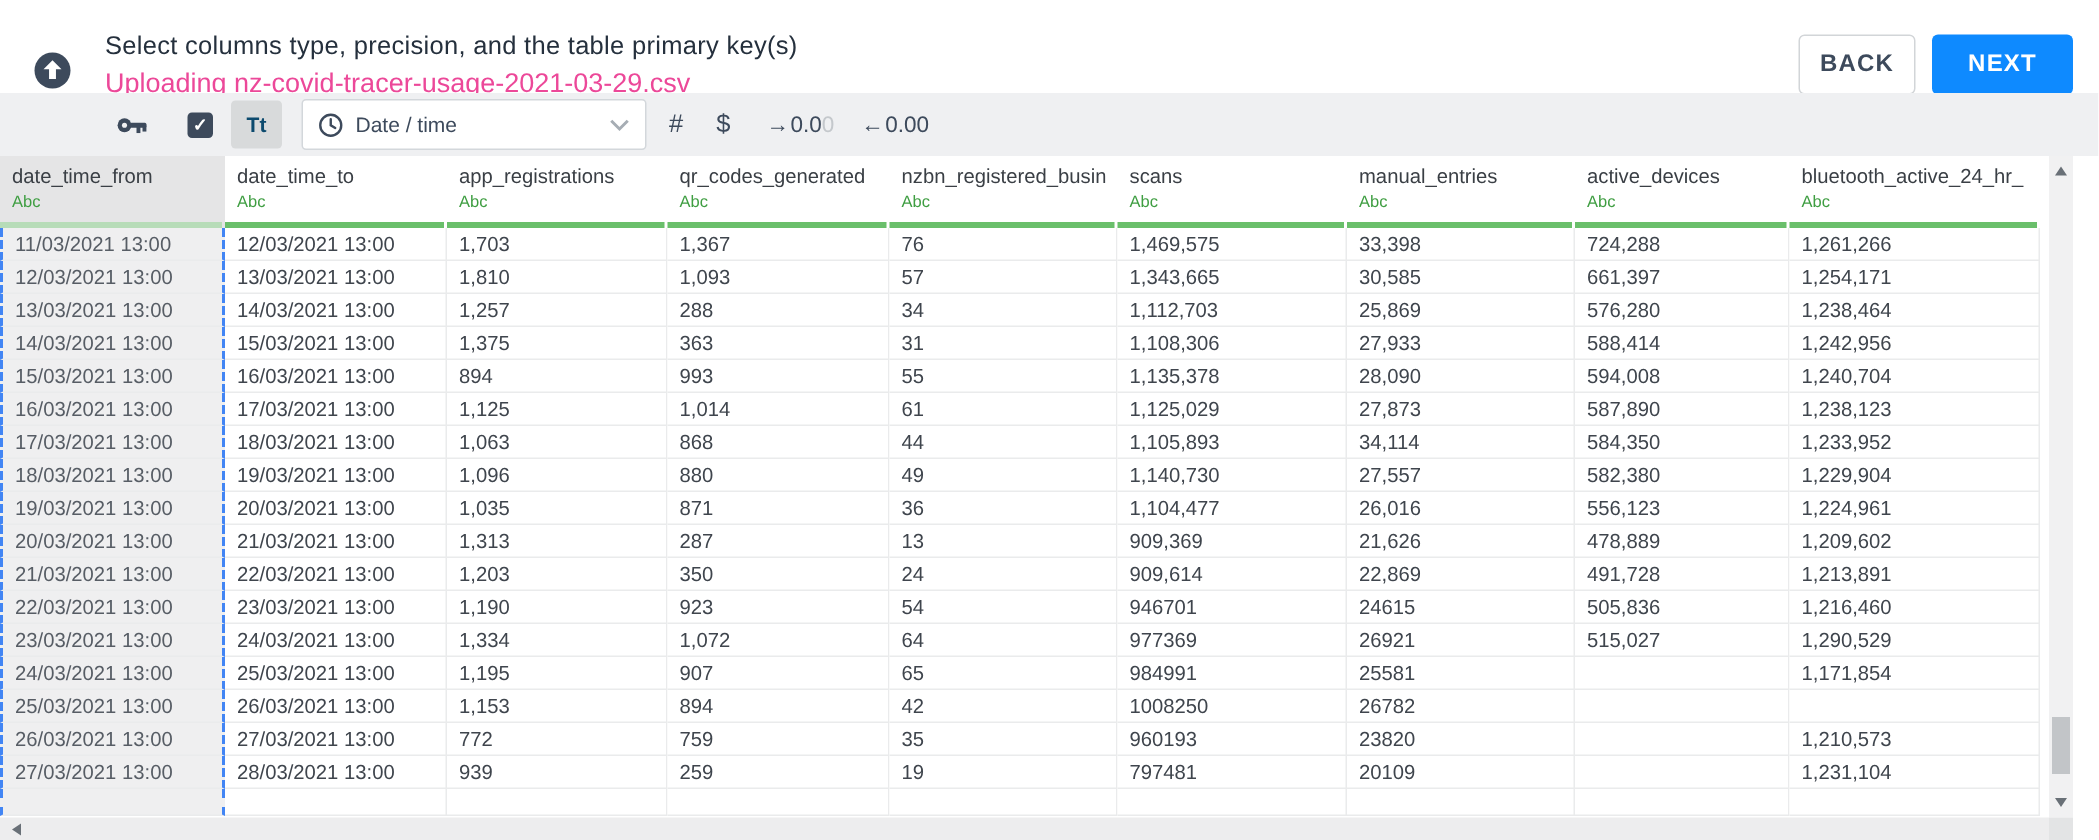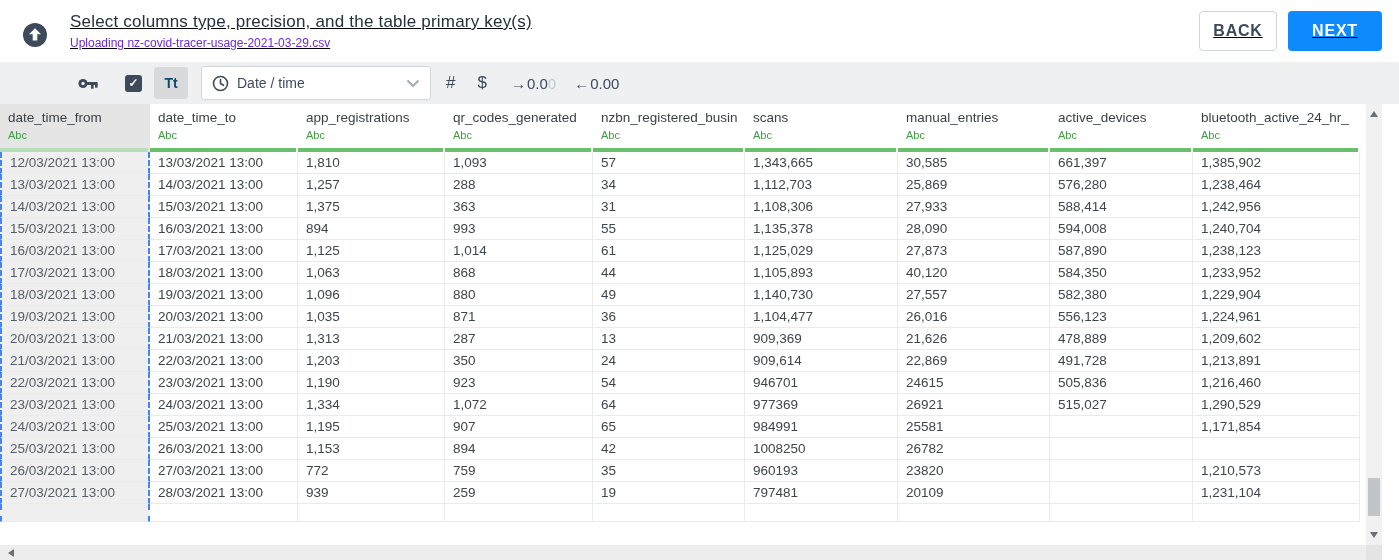--- a/index.html
+++ b/index.html
@@ -1,25 +1,25 @@
 <!DOCTYPE html>
 <html><head>
 <meta charset="utf-8">
 <style>
   * { margin:0; padding:0; box-sizing:border-box; }
   body { font-family:"Liberation Sans",sans-serif; background:#fff; }
   .screen { position:relative; width:1399px; height:560px; background:#fff; overflow:hidden; }
 
   
-  .app-header { position:absolute; top:0; left:0; right:0; height:62px; background:#fff;
-    display:flex; align-items:center; padding:0 17px 0 22px;text-decoration:underline; }
+  .app-header { position:absolute; top:12px; left:0; right:0; height:62px; background:#fff;
+    display:flex; align-items:center; padding:0 17px 0 22px; }
   .upload-icon { width:26px; height:26px; margin:8px 22px 0 0; flex:0 0 auto; }
   .titles { flex:1 1 auto; min-width:0; }
   .page-title { font-size:17px; color:#25303d; letter-spacing:.2px; }
-  .page-subtitle { font-size:12px; color:#6d28d9; margin-top:4px; }
+  .page-subtitle { font-size:18px; color:#ec4899; margin-top:4px; }
   .btn { height:40px; border-radius:4px; font-weight:bold; font-size:16px; letter-spacing:.8px;
     display:inline-flex; align-items:center; justify-content:center; cursor:pointer; font-family:inherit; }
   .btn-back { width:78px; background:#fff; border:1px solid #d2d5d8; color:#3d4a5c; margin-right:11px; }
   .btn-next { width:94px; background:#0e8aff; border:none; color:#fff; }
 
   
   .toolbar { position:absolute; top:62px; left:0; right:0; height:42px; background:#eff0f2;
     display:flex; align-items:center; padding-left:78px; }
   .tb-icon { display:inline-flex; align-items:center; }
   .key-wrap { margin-right:26px; }
@@ -208,29 +208,40 @@
               <div class="th-inner">
                 <div class="col-name">bluetooth_active_24_hr_</div>
                 <div class="col-type">Abc</div>
               </div>
               <div class="bar"></div>
             </th>
           </tr>
         </thead>
       <tbody>
           <tr>
+            <td class="selected">11/03/2021 13:00</td>
+            <td>12/03/2021 13:00</td>
+            <td>1,703</td>
+            <td>1,367</td>
+            <td>76</td>
+            <td>1,469,575</td>
+            <td>33,398</td>
+            <td>724,288</td>
+            <td>1,261,266</td>
+          </tr>
+          <tr>
             <td class="selected">12/03/2021 13:00</td>
             <td>13/03/2021 13:00</td>
             <td>1,810</td>
             <td>1,093</td>
             <td>57</td>
             <td>1,343,665</td>
             <td>30,585</td>
             <td>661,397</td>
-            <td>1,385,902</td>
+            <td>1,254,171</td>
           </tr>
           <tr>
             <td class="selected">13/03/2021 13:00</td>
             <td>14/03/2021 13:00</td>
             <td>1,257</td>
             <td>288</td>
             <td>34</td>
             <td>1,112,703</td>
             <td>25,869</td>
             <td>576,280</td>
@@ -269,21 +280,21 @@
             <td>587,890</td>
             <td>1,238,123</td>
           </tr>
           <tr>
             <td class="selected">17/03/2021 13:00</td>
             <td>18/03/2021 13:00</td>
             <td>1,063</td>
             <td>868</td>
             <td>44</td>
             <td>1,105,893</td>
-            <td>40,120</td>
+            <td>34,114</td>
             <td>584,350</td>
             <td>1,233,952</td>
           </tr>
           <tr>
             <td class="selected">18/03/2021 13:00</td>
             <td>19/03/2021 13:00</td>
             <td>1,096</td>
             <td>880</td>
             <td>49</td>
             <td>1,140,730</td>

